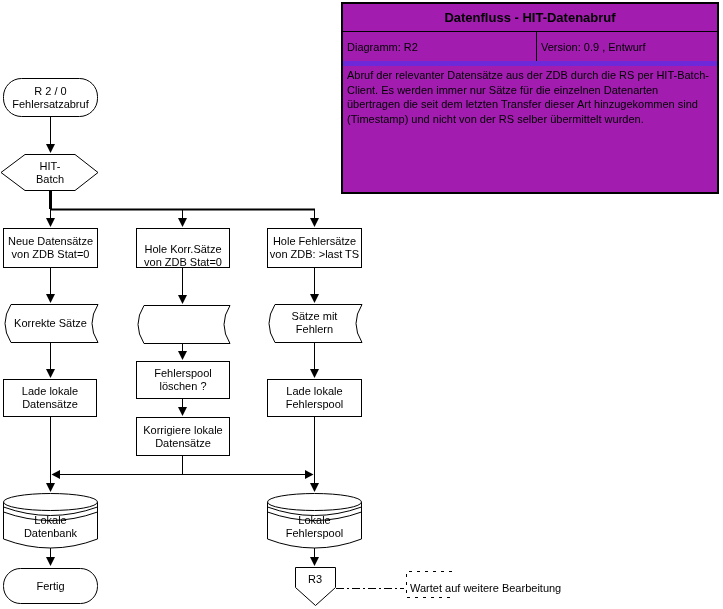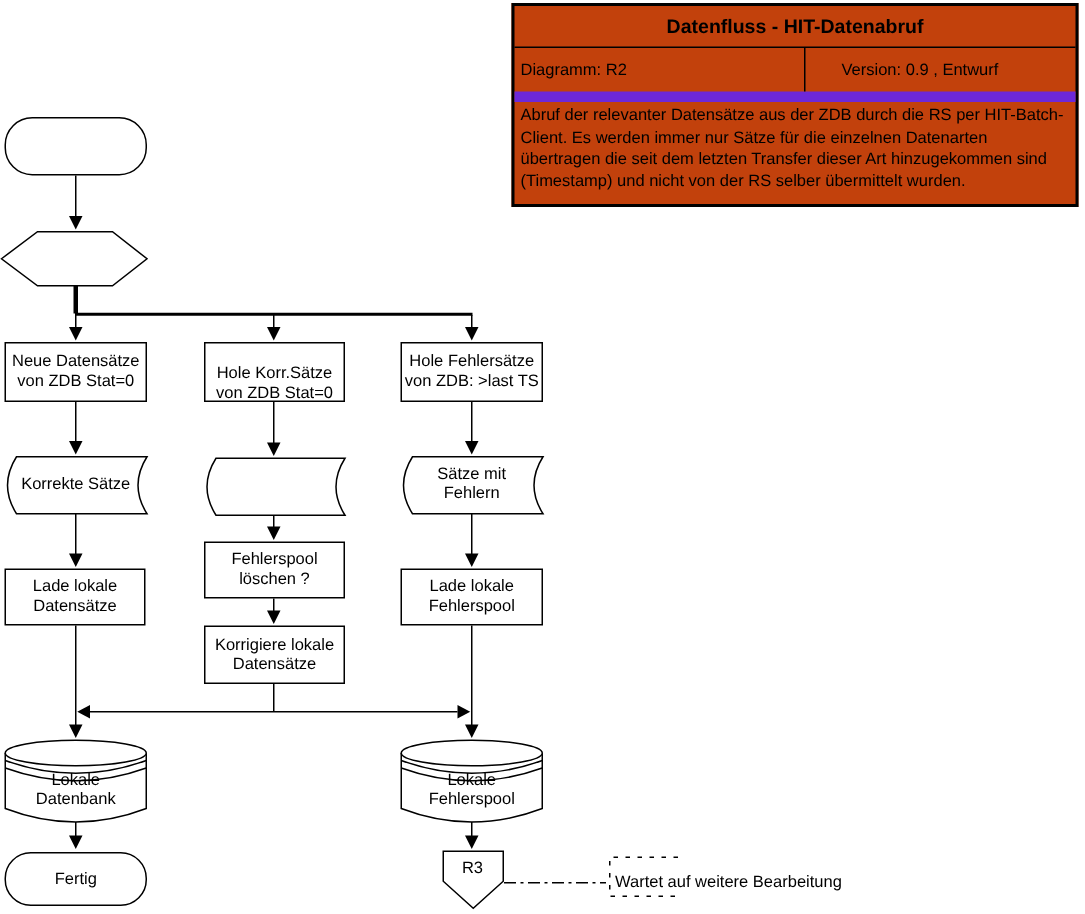--- a/index.html
+++ b/index.html
@@ -4,25 +4,25 @@
 <style>
   html,body{margin:0;padding:0;background:#fff;}
   .canvas{position:relative;width:723px;height:609px;background:#ffffff;overflow:hidden;
           font-family:"Liberation Sans","DejaVu Sans",sans-serif;color:#000;}
   svg{position:absolute;left:0;top:0;}
   .node-label{position:absolute;display:flex;align-items:center;justify-content:center;
               text-align:center;white-space:pre-line;font-size:11px;line-height:13px;}
   .cyl-label{padding-top:12px;box-sizing:border-box;}
   .note-text{position:absolute;font-size:11px;white-space:nowrap;}
   
-  .tbl{position:absolute;left:341px;top:2px;width:378px;height:136px;border:2px solid #000;
-       box-sizing:border-box;display:flex;flex-direction:column;background:#c2410c;}
+  .tbl{position:absolute;left:341px;top:2px;width:378px;height:192px;border:2px solid #000;
+       box-sizing:border-box;display:flex;flex-direction:column;background:#a21caf;}
   .tbl-title{height:27px;border-bottom:1px solid #000;display:flex;align-items:center;
              justify-content:center;font-weight:bold;font-size:13px;}
-  .tbl-row{height:29px;border-bottom:7px solid #6d28d9;display:flex;flex:none;gap:20px;}
+  .tbl-row{height:29px;border-bottom:5px solid #6d28d9;display:flex;flex:none;}
   .tbl-cell{display:flex;align-items:center;padding-left:4px;font-size:11px;white-space:pre;}
   .c1{width:189px;border-right:1px solid #000;flex:none;}
   .c2{flex:1;text-align:center;}
   .tbl-desc{flex:1;padding:2px 3px 2px 4px;font-size:11px;line-height:14.7px;}
 </style>
 </head>
 <body>
 
 <div class="canvas">
 
@@ -103,20 +103,24 @@
         <path d="M267.5,502 L267.5,539 Q314.5,557 361.5,539 L361.5,502"></path>
         <ellipse cx="314.5" cy="502" rx="47" ry="8.5"></ellipse>
         <path d="M267.5,507 Q314.5,524 361.5,507" fill="none"></path>
         <path d="M267.5,512 Q314.5,529 361.5,512" fill="none"></path>
       </g>
       <rect x="3.5" y="568.5" width="94" height="35" rx="17"></rect>
       <polygon points="295.5,567.5 335.5,567.5 335.5,587.5 315.5,605.5 295.5,587.5"></polygon>
     </g>
   </svg>
 
+  <div class="node-label" style="left:3px;top:78px;width:95px;height:39px">R 2 / 0
+Fehlersatzabruf</div>
+  <div class="node-label" style="left:1px;top:154px;width:98px;height:37px">HIT-
+Batch</div>
   <div class="node-label" style="left:3px;top:228px;width:95px;height:40px">Neue Datensätze
 von ZDB Stat=0</div>
   <div class="node-label" style="left:136px;top:228px;width:94px;height:56px">Hole Korr.Sätze
 von ZDB Stat=0</div>
   <div class="node-label" style="left:267px;top:228px;width:95px;height:40px">Hole Fehlersätze
 von ZDB: &gt;last TS</div>
   <div class="node-label" style="left:3px;top:304px;width:95px;height:38px">Korrekte Sätze</div>
   <div class="node-label" style="left:267px;top:304px;width:95px;height:38px">Sätze mit
 Fehlern</div>
   <div class="node-label" style="left:3px;top:379px;width:94px;height:38px">Lade lokale

